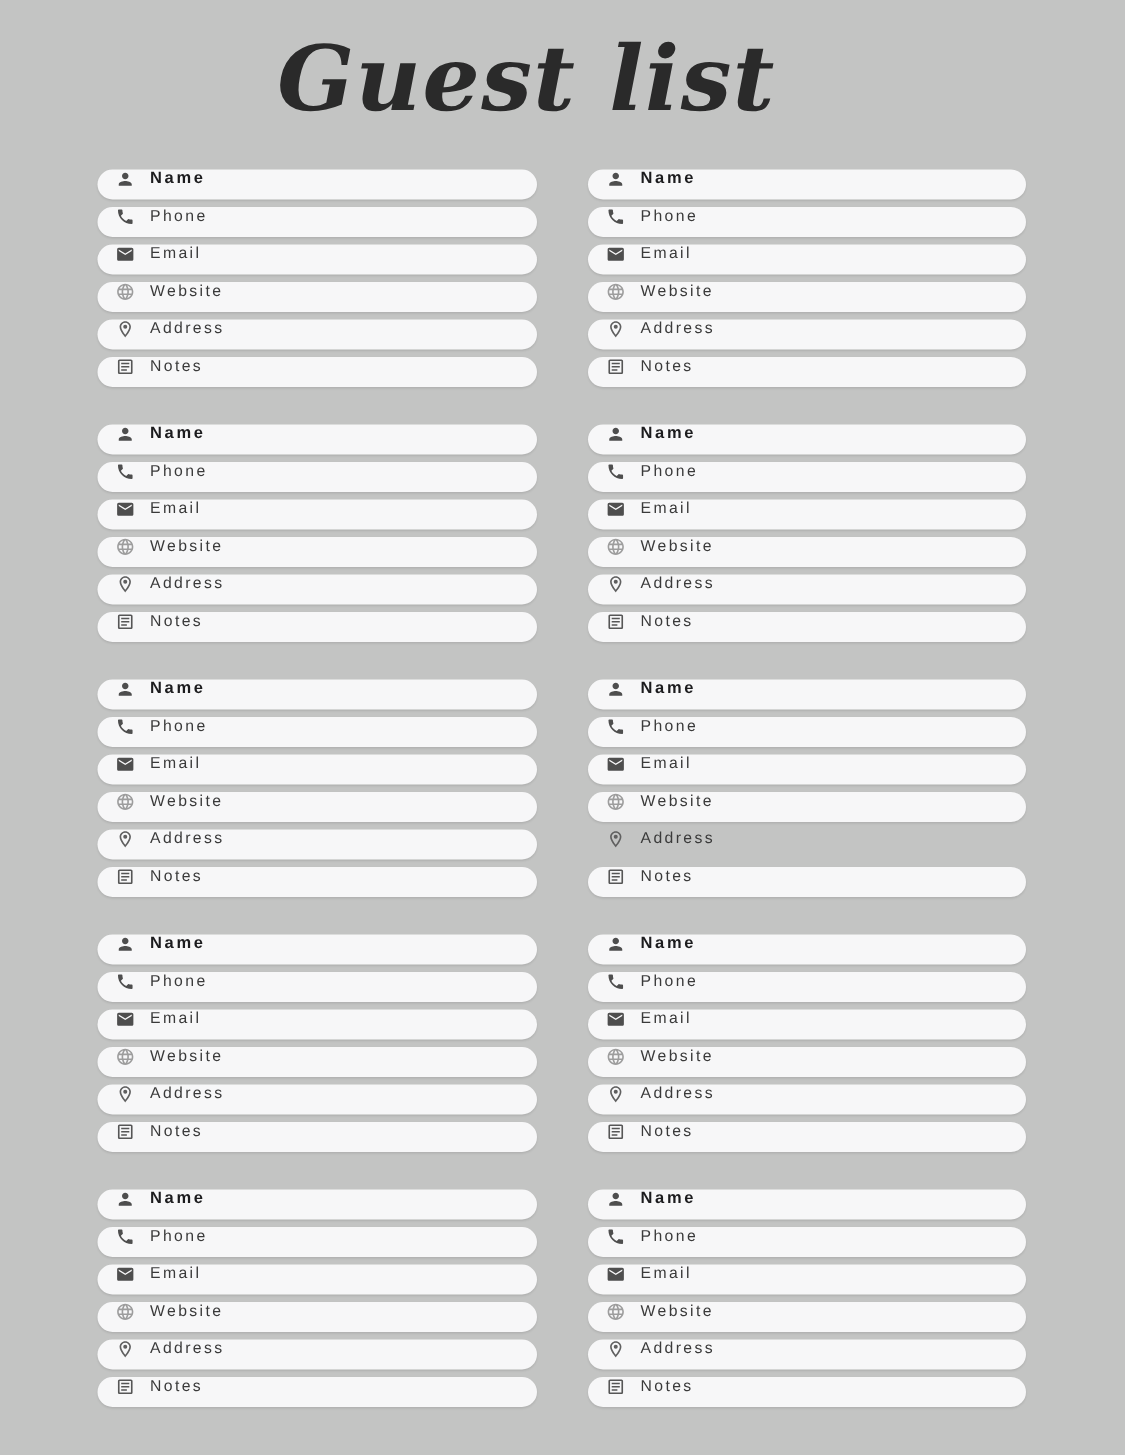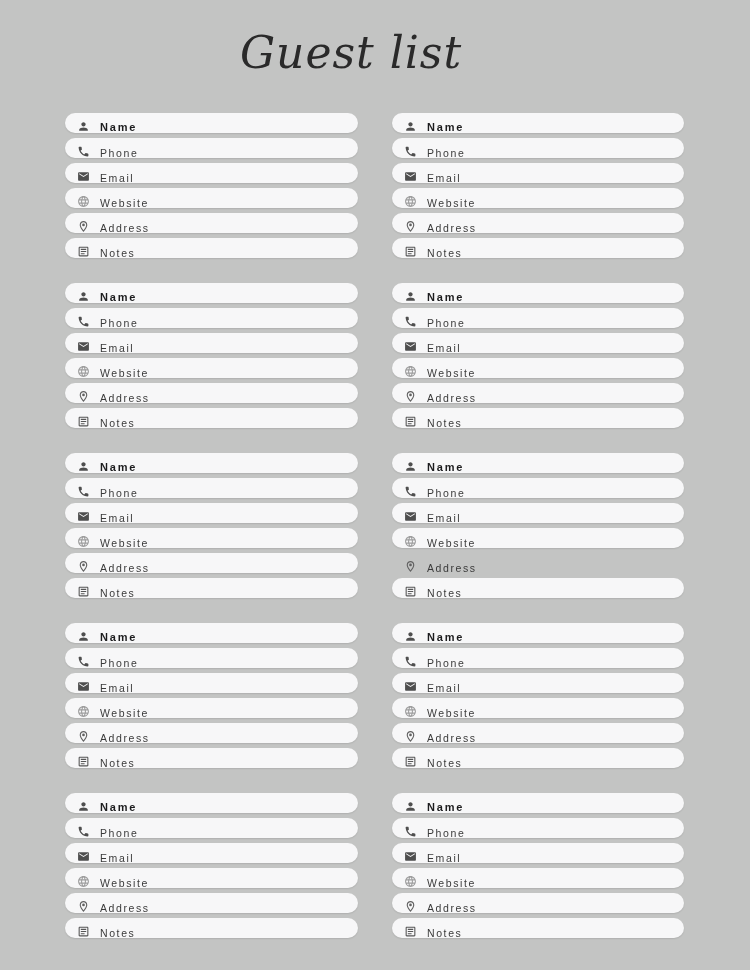--- a/index.html
+++ b/index.html
@@ -17,37 +17,37 @@
     overflow:hidden;
     font-family:"Liberation Sans",sans-serif;
   }
   .header{
     height:113px;
     display:flex;align-items:center;justify-content:center;
   }
   .title{
     font-family:"DejaVu Serif",serif;
     font-style:italic;
-    font-weight:400;
-    font-size:44px;
+    font-weight:700;
+    font-size:60px;
     color:var(--title);
     transform:translateX(-24px) translateY(-4px);
     letter-spacing:1px;
     white-space:nowrap;
   }
   .grid{
     display:grid;
     grid-template-columns:293px 292px;
     column-gap:34px;
     row-gap:25px;
     padding:0 66px 0 65px;
   }
   .block{width:100%;}
   .field{
-    display:flex;align-items:flex-end;
+    display:flex;align-items:flex-start;
     height:20px;
     border-radius:10px;
     background:var(--pill);
     padding-left:12px;
     margin-bottom:5px;
     box-shadow:0 1px 1.5px rgba(0,0,0,0.10);
   }
   .field:last-child{margin-bottom:0;}
   .field.no-pill{background:transparent;box-shadow:none;}
   .icon{

